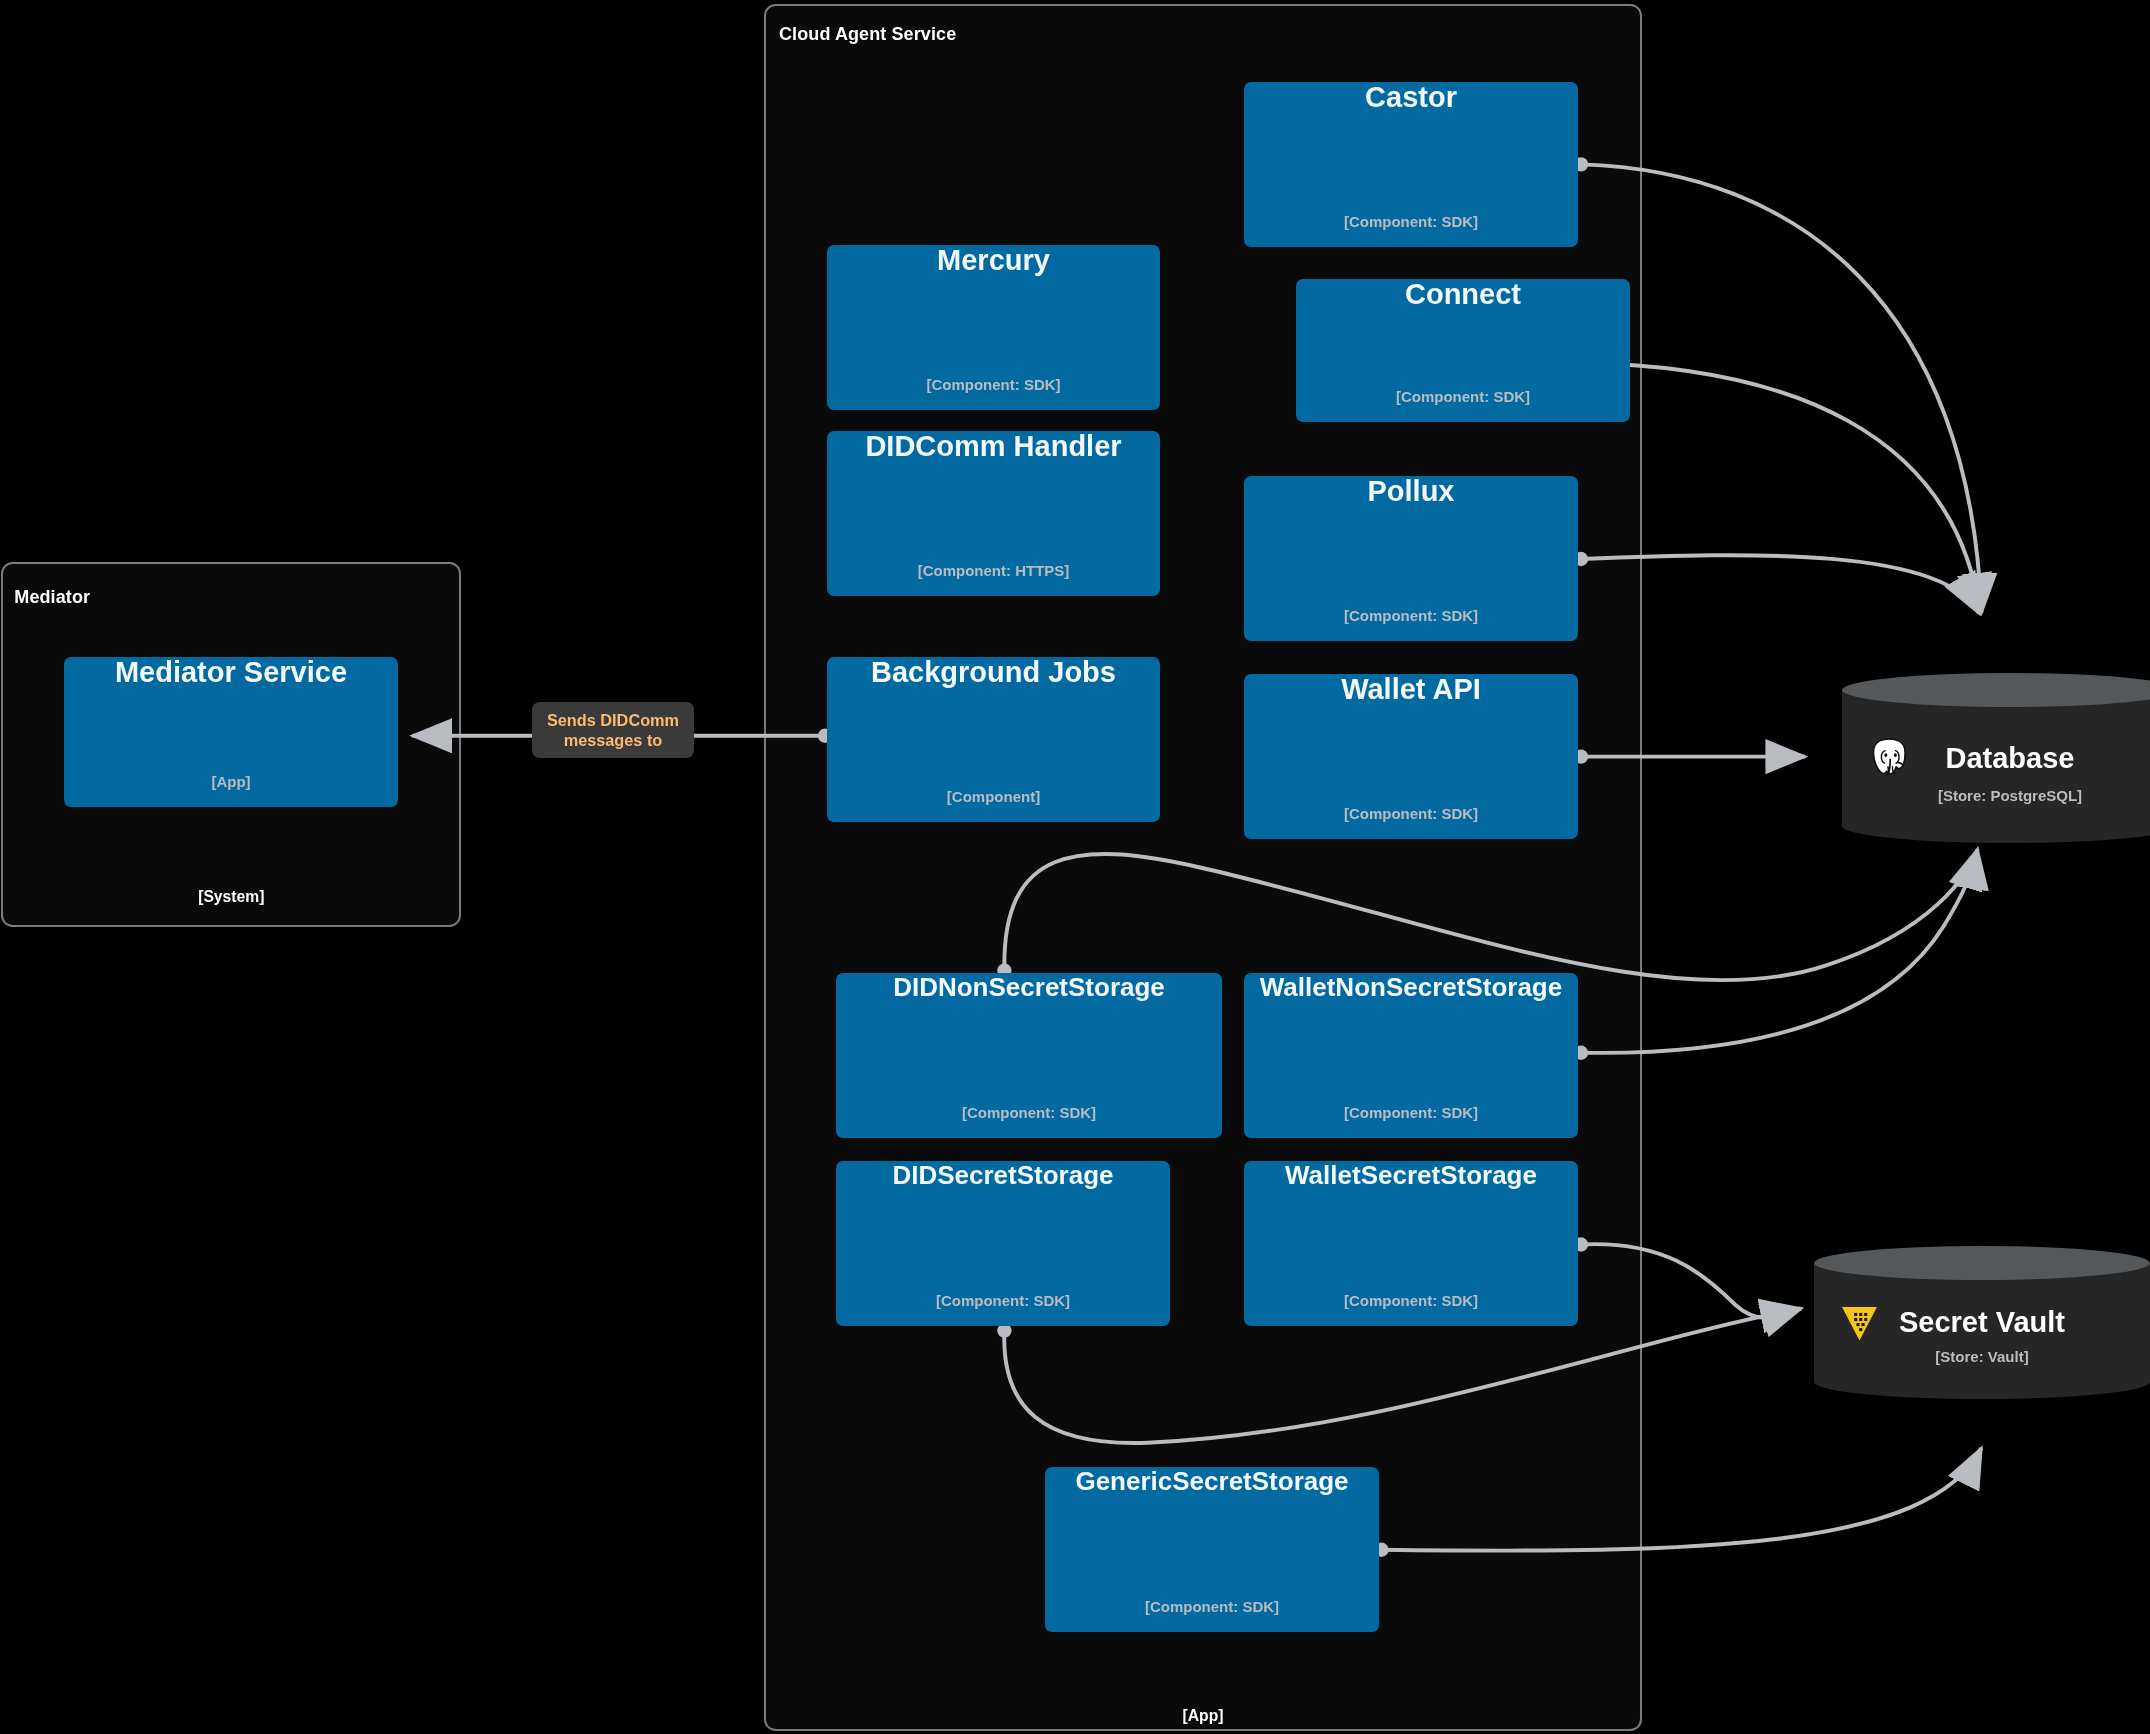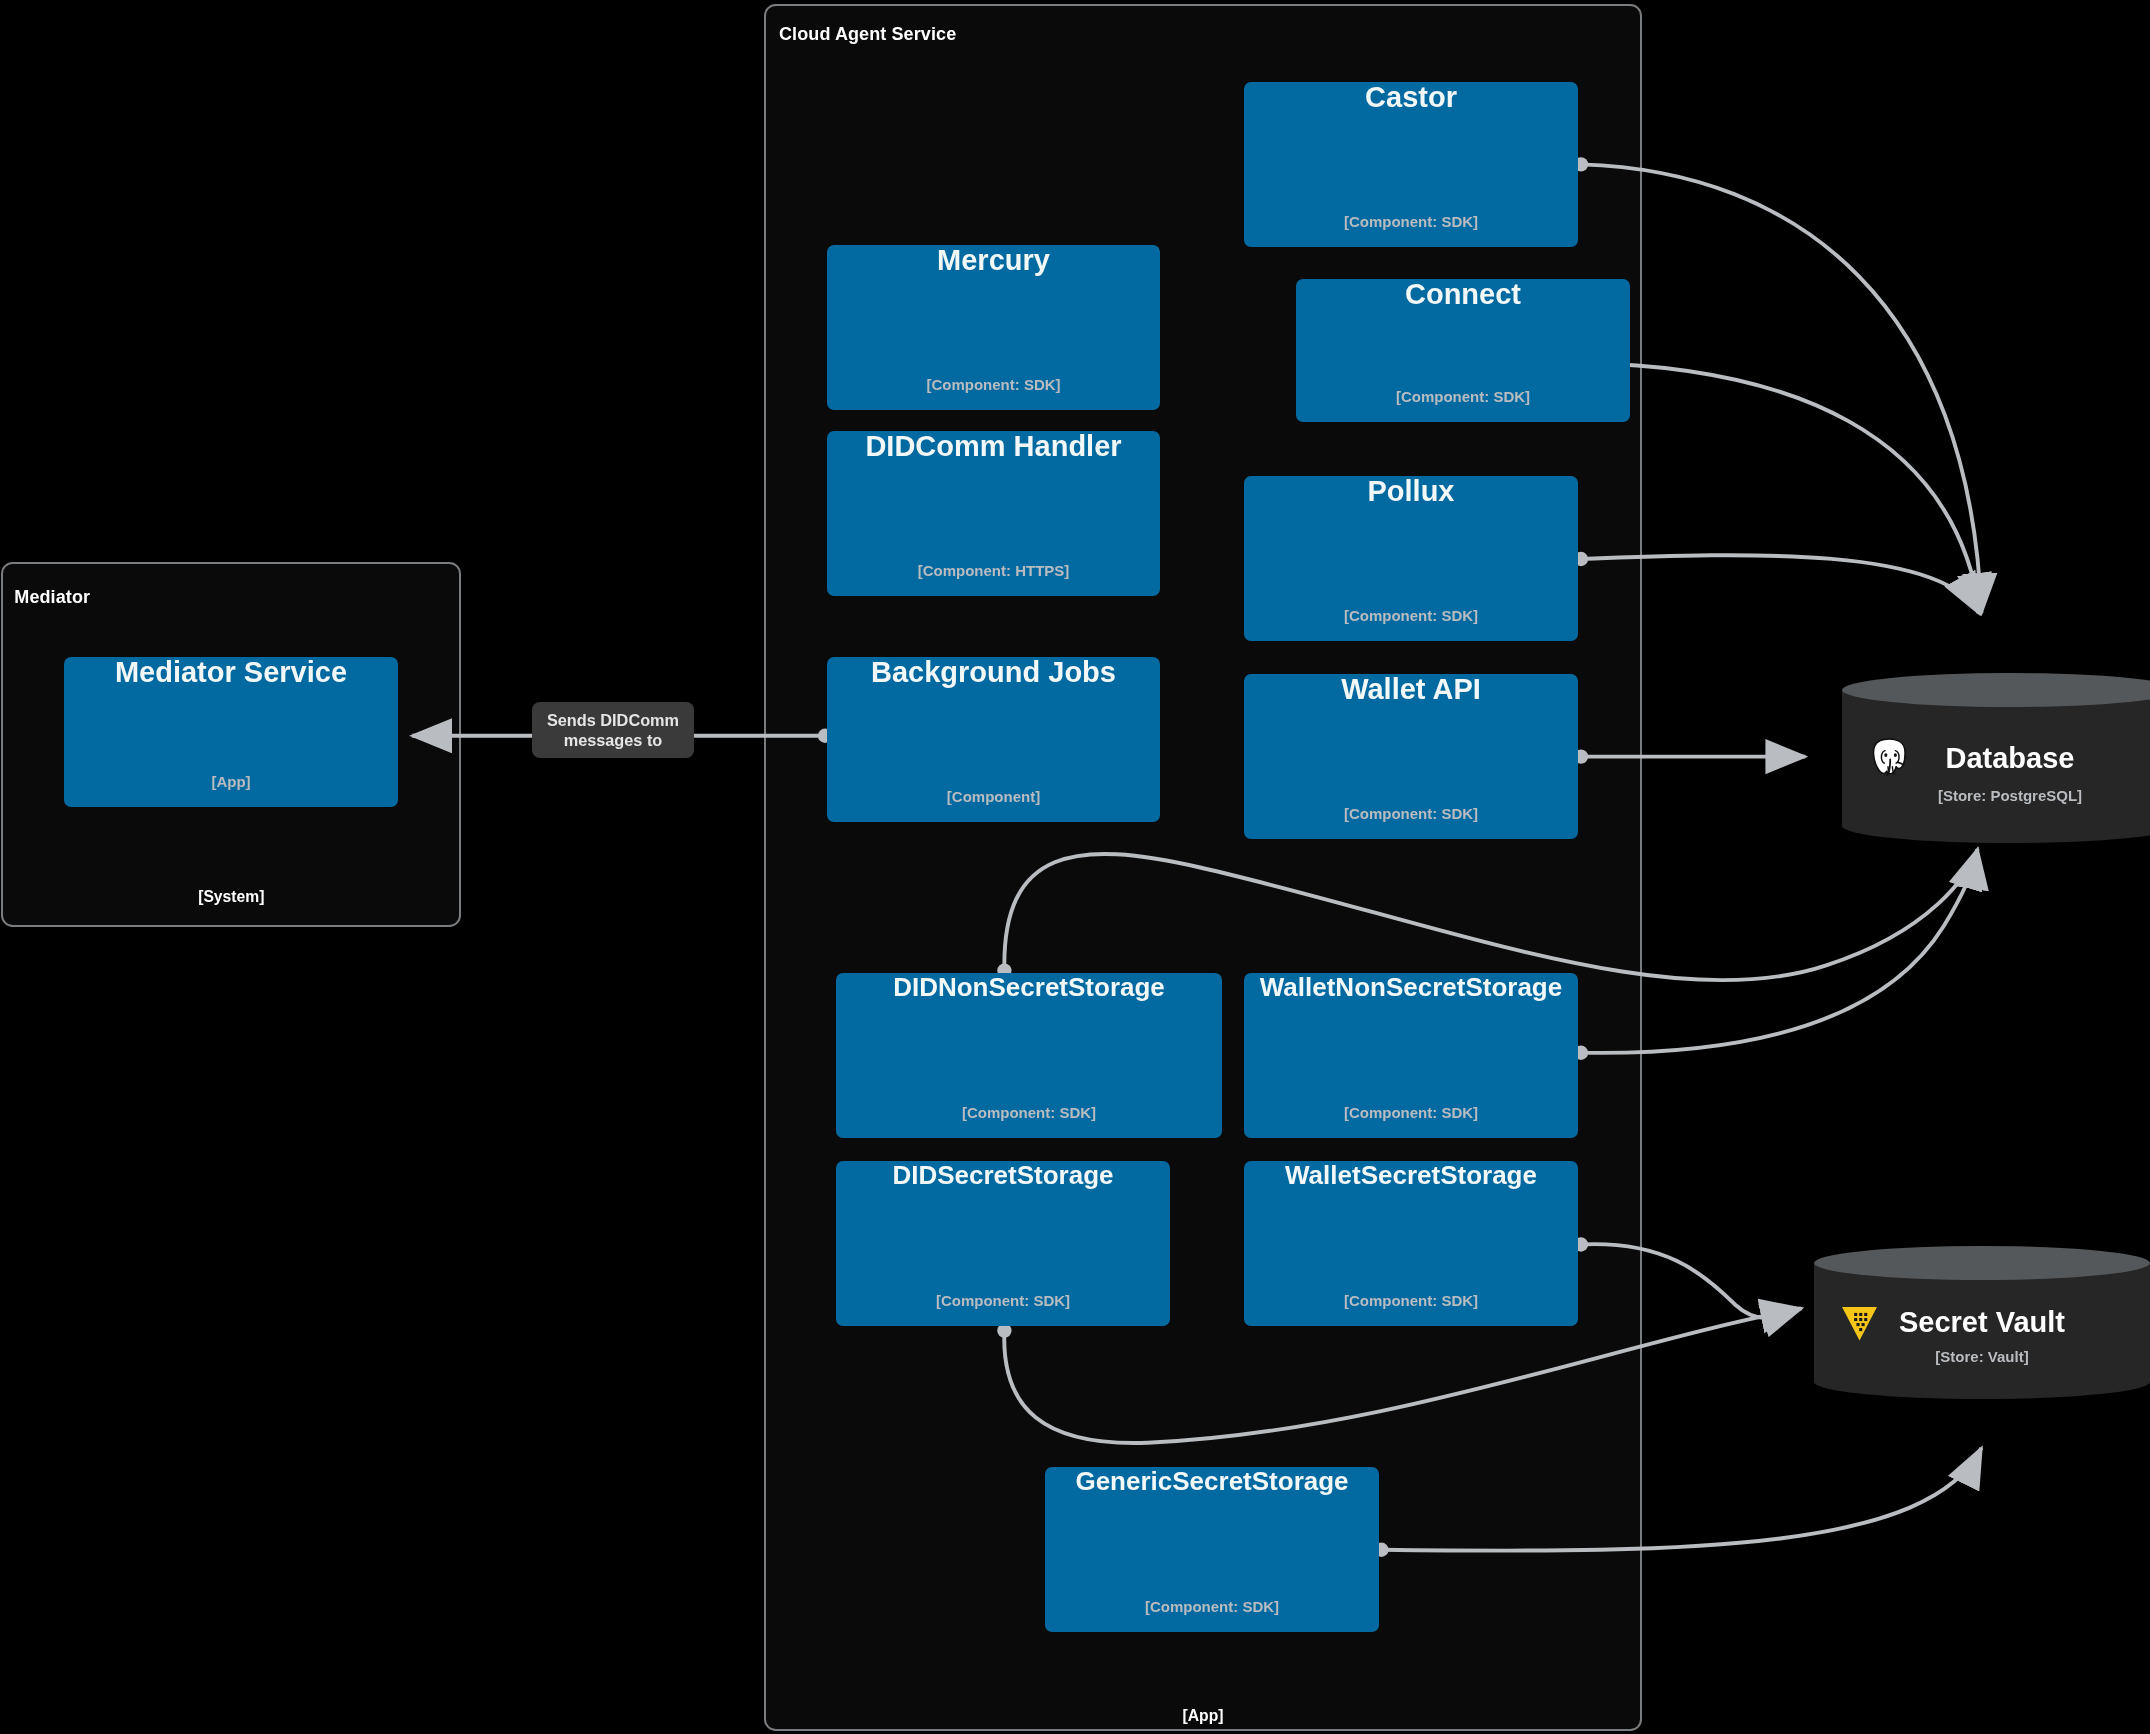--- a/index.html
+++ b/index.html
@@ -141,21 +141,21 @@
     width: 2151px;
     height: 1735px;
     pointer-events: none;
   }
 
   
   .edge-label {
     position: absolute;
     background: #3a3a3a;
     border-radius: 7.8px;
-    color: #e5e5e5;
+    color: #fdba74;
     font-size: 16.3px;
     font-weight: bold;
     text-align: center;
     line-height: 1.25;
     padding: 7.8px 9px;
     box-sizing: border-box;
     white-space: pre-line;
   }
 </style>
 </head>

